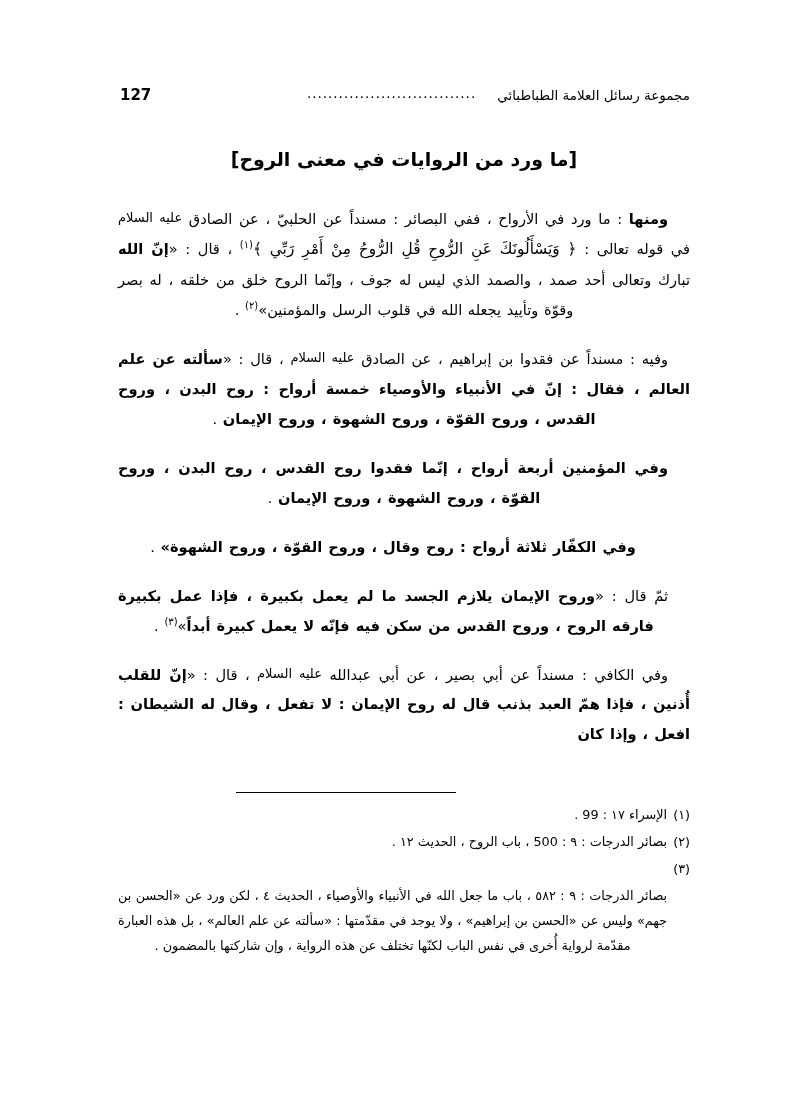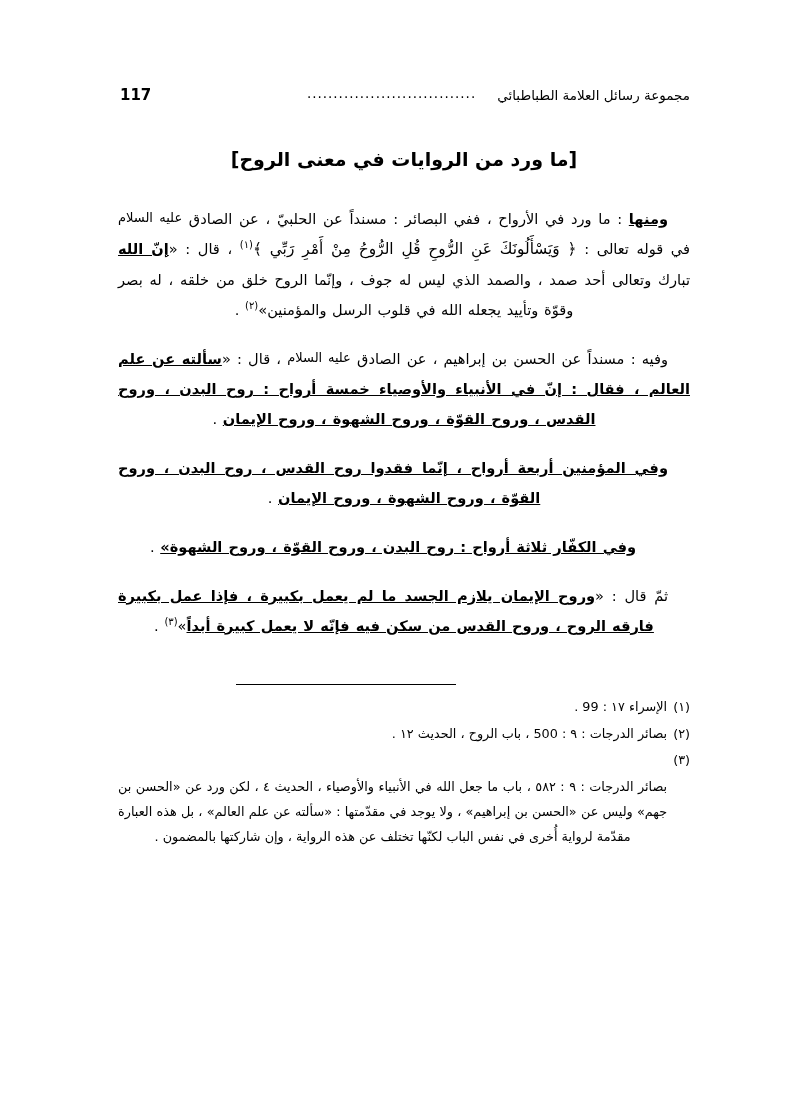--- a/index.html
+++ b/index.html
@@ -77,21 +77,20 @@
     word-spacing: 1px;
   }
   p.para.lastright {
     text-align-last: right;
   }
   p.para.indent {
     text-indent: 22px;
   }
   .bold {
     font-weight: bold;
-    text-decoration: underline;
   }
   .quran {
     font-weight: normal;
     font-size: 15.4px;
   }
   .sup {
     font-size: 10px;
     vertical-align: super;
   }
   .sig {
@@ -140,31 +139,32 @@
 </style>
 </head>
 <body>
 
 <div class="page">
   <div class="content">
 
     <div class="header">
       <div class="header-title">مجموعة رسائل العلامة الطباطبائي</div>
       <div class="header-dots">................................</div>
-      <div class="header-page">117</div>
+      <div class="header-page">127</div>
     </div>
 
     <div class="chapter-title">[ما ورد من الروايات في معنى الروح]</div>
 
     <div class="body">
       <p class="para indent"><span class="bold">ومنها</span><span> : ما ورد في الأرواح ، ففي البصائر : مسنداً عن الحلبيّ ، عن الصادق </span><span class="sig">عليه السلام</span><span> في قوله تعالى : </span><span class="quran">﴿ وَيَسْأَلُونَكَ عَنِ الرُّوحِ قُلِ الرُّوحُ مِنْ أَمْرِ رَبِّي ﴾</span><span class="sup">(١)</span><span> ، قال : «</span><span class="bold">إنّ الله</span><span> تبارك وتعالى أحد صمد ، والصمد الذي ليس له جوف ، وإنّما الروح خلق من خلقه ، له بصر وقوّة وتأييد يجعله الله في قلوب الرسل والمؤمنين»</span><span class="sup">(٢)</span><span> .</span></p>
-      <p class="para indent"><span>وفيه : مسنداً عن الحسن بن إبراهيم ، عن الصادق </span><span class="sig">عليه السلام</span><span> ، قال : «</span><span class="bold">سألته عن علم العالم ، فقال : إنّ في الأنبياء والأوصياء خمسة أرواح : روح البدن ، وروح القدس ، وروح القوّة ، وروح الشهوة ، وروح الإيمان</span><span> .</span></p>
+      <p class="para indent"><span>وفيه : مسنداً عن فقدوا بن إبراهيم ، عن الصادق </span><span class="sig">عليه السلام</span><span> ، قال : «</span><span class="bold">سألته عن علم العالم ، فقال : إنّ في الأنبياء والأوصياء خمسة أرواح : روح البدن ، وروح القدس ، وروح القوّة ، وروح الشهوة ، وروح الإيمان</span><span> .</span></p>
       <p class="para indent"><span class="bold">وفي المؤمنين أربعة أرواح ، إنّما فقدوا روح القدس ، روح البدن ، وروح القوّة ، وروح الشهوة ، وروح الإيمان</span><span> .</span></p>
-      <p class="para indent"><span class="bold">وفي الكفّار ثلاثة أرواح : روح البدن ، وروح القوّة ، وروح الشهوة»</span><span> .</span></p>
+      <p class="para indent"><span class="bold">وفي الكفّار ثلاثة أرواح : روح وقال ، وروح القوّة ، وروح الشهوة»</span><span> .</span></p>
       <p class="para indent"><span>ثمّ قال : «</span><span class="bold">وروح الإيمان يلازم الجسد ما لم يعمل بكبيرة ، فإذا عمل بكبيرة فارقه الروح ، وروح القدس من سكن فيه فإنّه لا يعمل كبيرة أبداً</span><span>»</span><span class="sup">(٣)</span><span> .</span></p>
+      <p class="para indent lastright"><span>وفي الكافي : مسنداً عن أبي بصير ، عن أبي عبدالله </span><span class="sig">عليه السلام</span><span> ، قال : «</span><span class="bold">إنّ للقلب أُذنين ، فإذا همّ العبد بذنب قال له روح الإيمان : لا تفعل ، وقال له الشيطان : افعل ، وإذا كان</span></p>
     </div>
 
     <div class="fn-rule-wrap">
       <div class="fn-rule"></div>
     </div>
 
     <div class="footnotes">
       <div class="fn">
         <span class="fn-num">(١)</span>
         <span class="fn-text">الإسراء ١٧ : 99 .</span>

